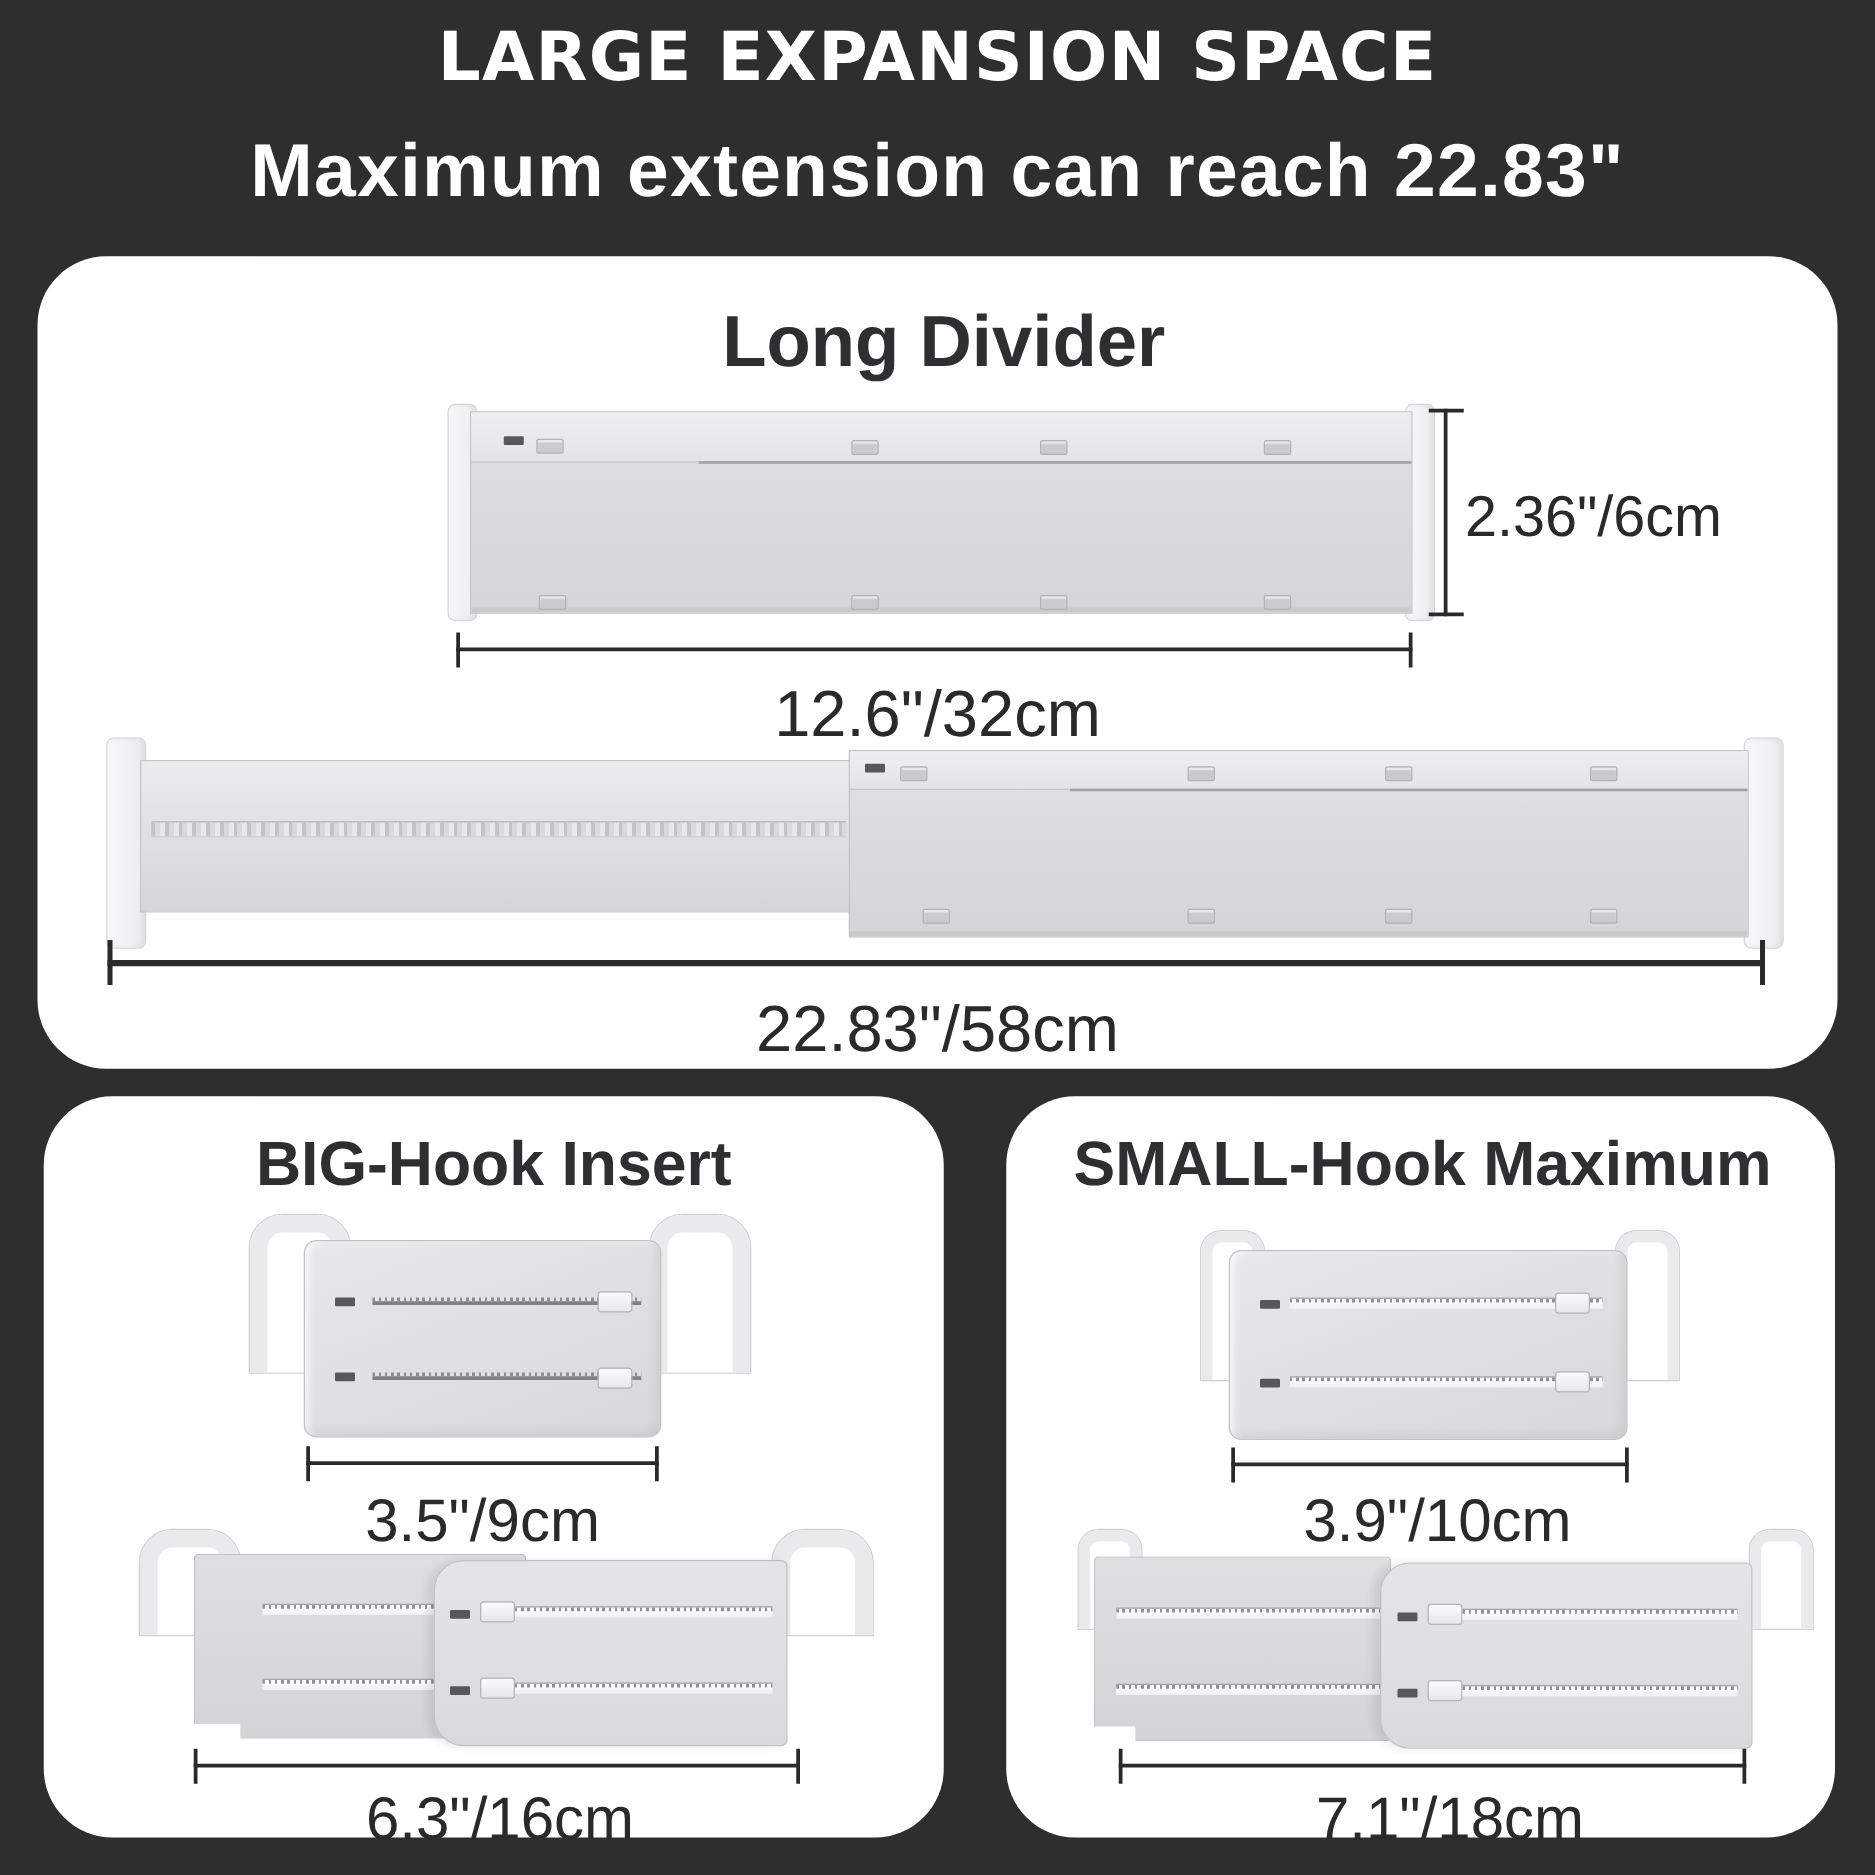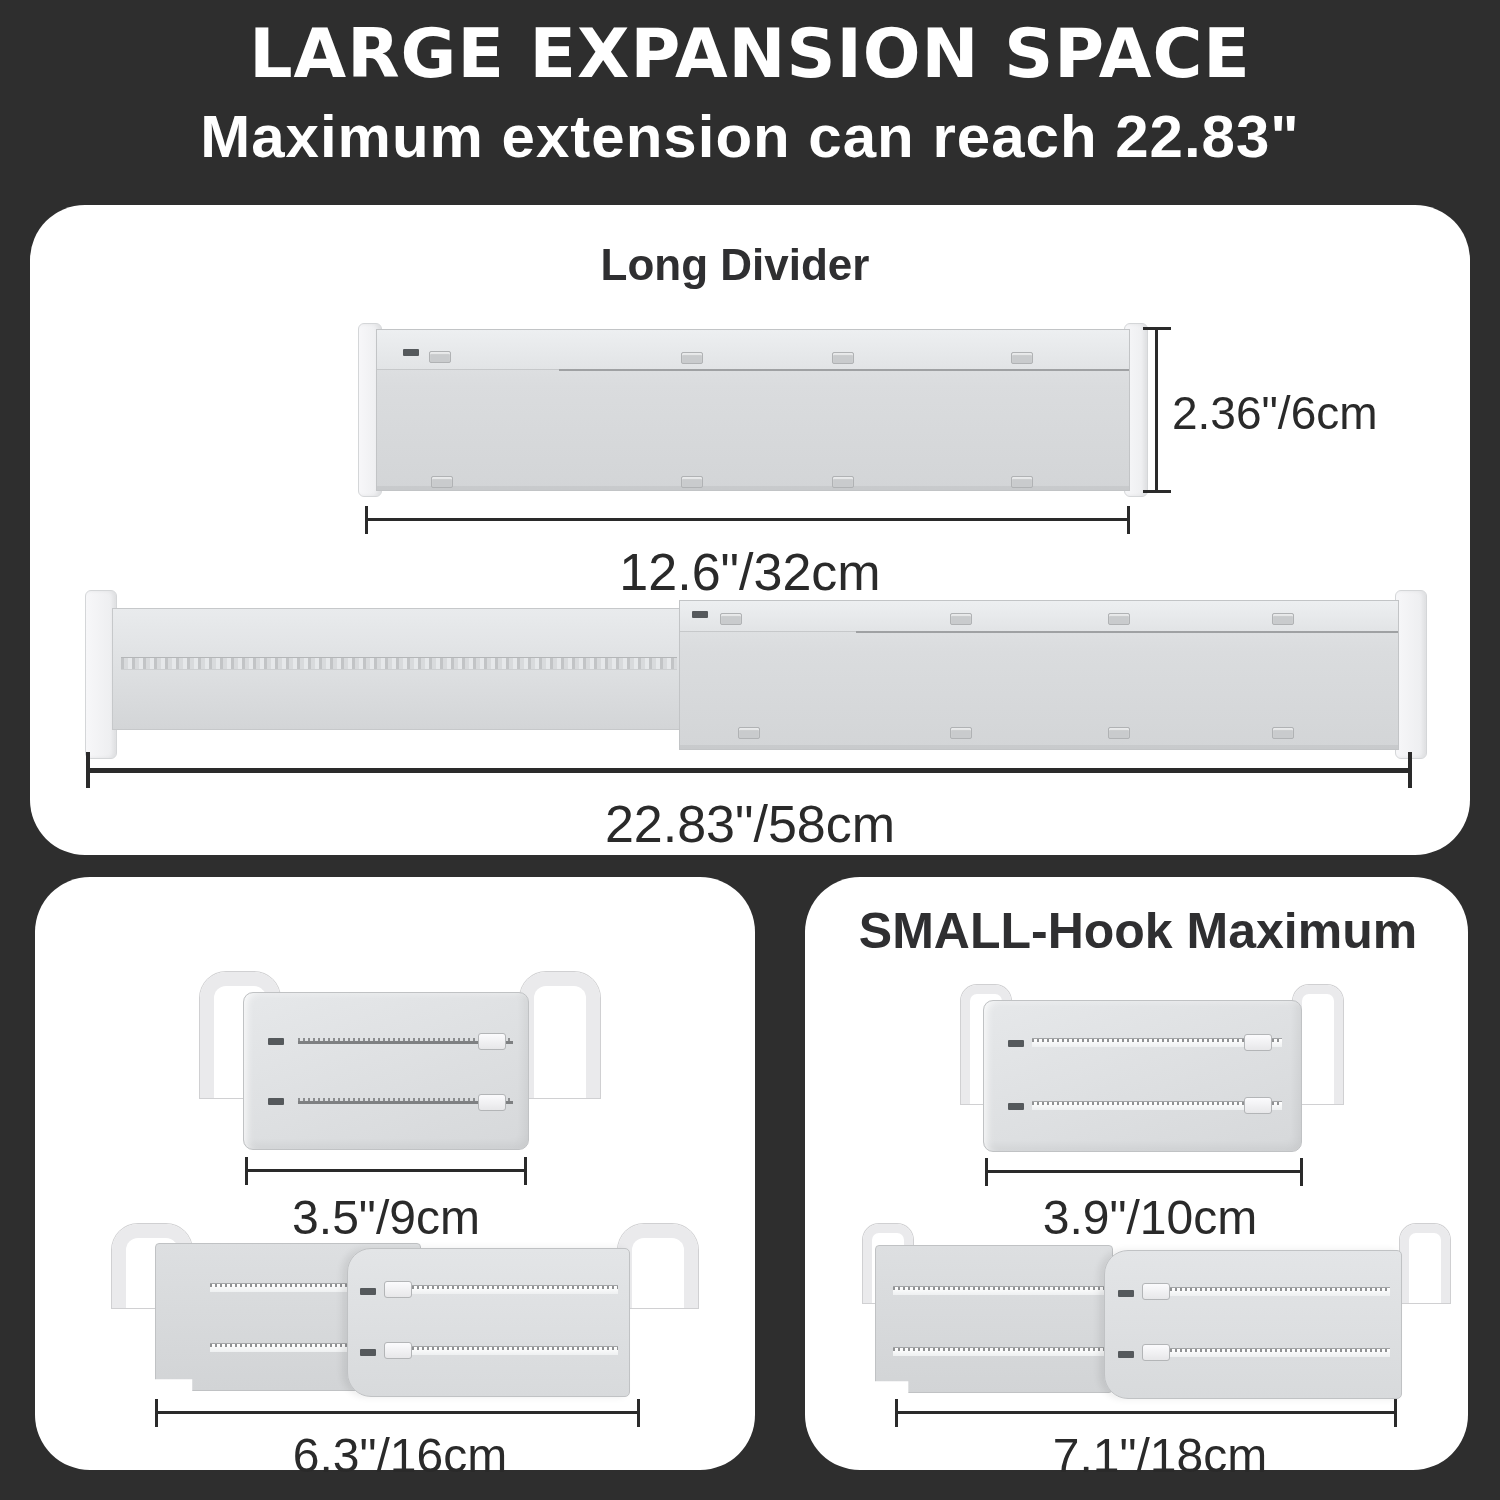--- a/index.html
+++ b/index.html
@@ -7,21 +7,21 @@
     position:relative; width:1500px; height:1500px;
     background:#2e2e2e; overflow:hidden;
     font-family:"Liberation Sans", sans-serif;
   }
   .abs { position:absolute; }
 
   
   .main-title {
     left:0; right:0; top:14px; text-align:center;
     font-family:"DejaVu Sans", sans-serif;
-    font-size:68px; font-weight:bold; color:#ffffff; letter-spacing:1px;
+    font-size:54px; font-weight:bold; color:#ffffff; letter-spacing:1px;
   }
   .subtitle {
     left:0; right:0; top:102px; text-align:center;
     font-size:60px; font-weight:700; color:#ffffff; letter-spacing:1px;
   }
 
   
   .panel { background:#ffffff; border-radius:55px; }
   .p-heading { font-weight:700; color:#2f2f31; text-align:center; }
 
@@ -126,21 +126,21 @@
 
 <div class="stage">
 
   <div class="abs panel" style="left:30px;top:205px;width:1440px;height:650px;"></div>
   <div class="abs panel" style="left:35px;top:877px;width:720px;height:593px;"></div>
   <div class="abs panel" style="left:805px;top:877px;width:663px;height:593px;"></div>
 
   <div class="abs main-title">LARGE EXPANSION SPACE</div>
   <div class="abs subtitle">Maximum extension can reach 22.83"</div>
 
-  <div class="abs p-heading" style="left:335px;top:240px;width:800px;font-size:44px;">Long Divider</div>
+  <div class="abs p-heading" style="left:355px;top:240px;width:800px;font-size:58px;">Long Divider</div>
 
   <div class="abs cap" style="left:358px;top:323px;width:22px;height:172px;"></div>
   <div class="abs cap" style="left:1124px;top:323px;width:22px;height:172px;"></div>
   <div class="abs dbody" style="left:376px;top:329px;width:752px;height:160px;">
     <div class="abs band" style="height:39px;"></div>
     <div class="abs iline" style="left:182px;right:0;top:39px;"></div>
     <div class="abs dash" style="left:26px;top:19px;"></div>
     <div class="abs clip" style="left:52px;top:21px;"></div>
     <div class="abs clip" style="left:304px;top:22px;"></div>
     <div class="abs clip" style="left:455px;top:22px;"></div>
@@ -171,20 +171,21 @@
     <div class="abs clip" style="left:592px;top:12px;"></div>
     <div class="abs clip" style="left:58px;top:126px;"></div>
     <div class="abs clip" style="left:270px;top:126px;"></div>
     <div class="abs clip" style="left:428px;top:126px;"></div>
     <div class="abs clip" style="left:592px;top:126px;"></div>
   </div>
 
   <div class="abs dim-h thick" style="left:86px;top:768px;width:1326px;"></div>
   <div class="abs dim-label" style="left:430px;top:794px;width:640px;font-size:52px;">22.83"/58cm</div>
 
+  <div class="abs p-heading" style="left:95px;top:902px;width:600px;font-size:50px;">BIG-Hook Insert</div>
 
   <div class="abs hookB" style="left:200px;top:972px;"></div>
   <div class="abs hookB" style="left:520px;top:972px;"></div>
   <div class="abs insert-body" style="left:243px;top:992px;width:284px;height:156px;"></div>
   <div class="abs dash" style="left:268px;top:1038px;"></div>
   <div class="abs rail-line" style="left:298px;top:1041px;width:215px;"></div>
   <div class="abs slider" style="left:478px;top:1033px;"></div>
   <div class="abs dash" style="left:268px;top:1098px;"></div>
   <div class="abs rail-line" style="left:298px;top:1101px;width:215px;"></div>
   <div class="abs slider" style="left:478px;top:1094px;"></div>

